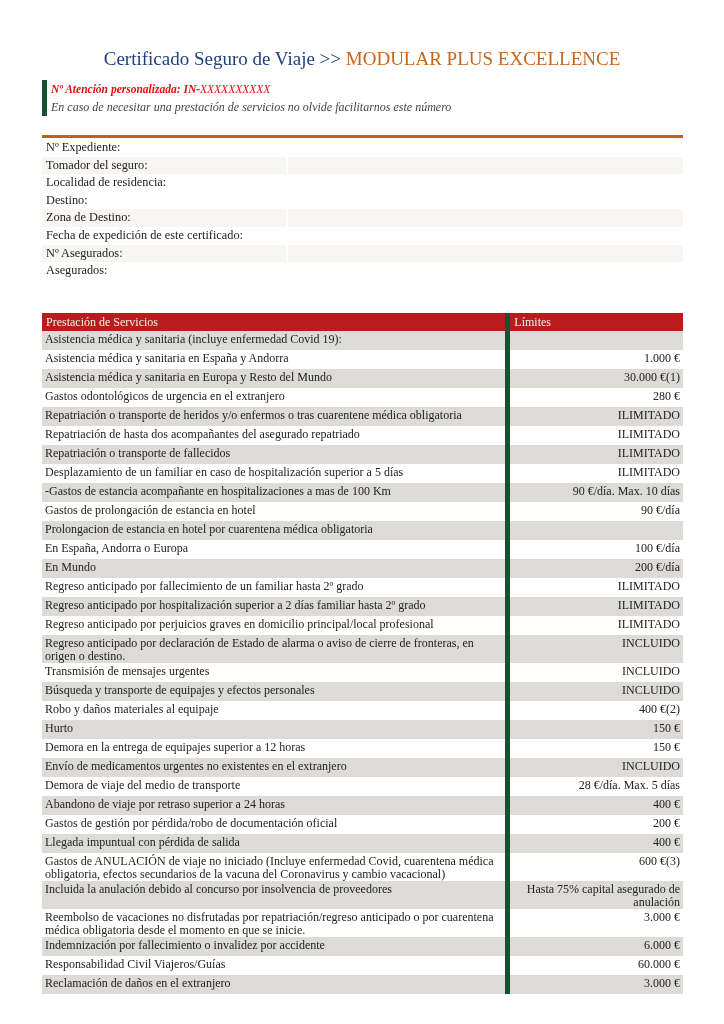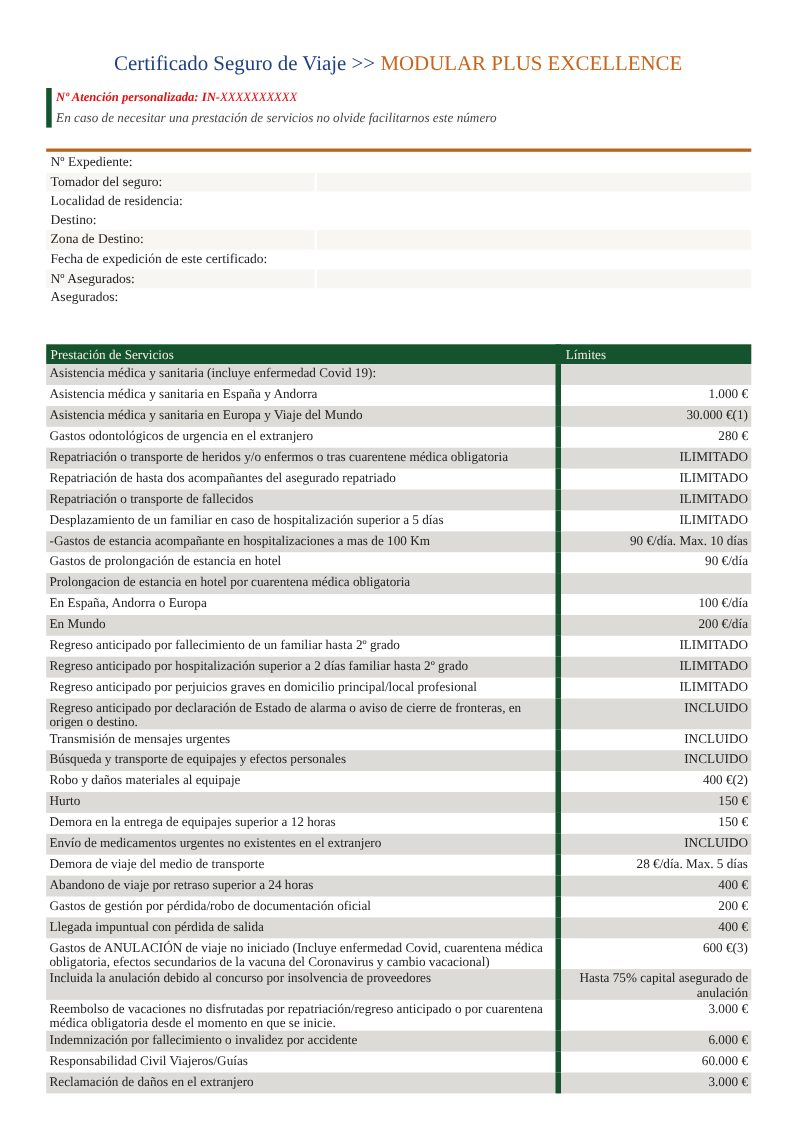--- a/index.html
+++ b/index.html
@@ -16,21 +16,21 @@
   .attn .l2 { color: #444; font-style: italic; font-size: 12px; line-height: 18px; }
   .rule { position: absolute; top: 135px; left: 42px; width: 641px; height: 3px; background: #b5651d; }
   .info { position: absolute; top: 139px; left: 42px; width: 641px; }
   .info-row { height: 17.6px; display: flex; font-size: 12.3px; line-height: 17.6px; }
   .info-row .lbl { width: 240px; padding-left: 4px; }
   .info-row .val { flex: 1; }
   .info-row.alt { background: #f8f6f2; }
   .info-row.alt .val { border-left: 2px solid #ffffff; }
   table.svc { position: absolute; top: 313px; left: 42px; width: 641px; border-collapse: collapse;
               font-size: 12px; }
-  table.svc th { background: #14532d; color: #f2efe9; font-weight: normal; text-align: left;
+  table.svc th { background: #b91c1c; color: #f2efe9; font-weight: normal; text-align: left;
                  height: 18px; padding: 0 4px; font-size: 12px; }
   table.svc td { padding: 0 3px 0 3px; line-height: 13px; height: 17px; vertical-align: top; padding-top: 2px; }
   table.svc td.lim { text-align: right; width: 166px; padding-right: 3px; }
   table.svc th.lim { width: 166px; }
   table.svc th + th, table.svc td + td { border-left: 5px solid #14532d; }
   table.svc tr.alt td { background: #dcdbd8; }
   table.svc td.desc { width: 462px; }
 </style>
 </head>
 <body>
@@ -93,21 +93,21 @@
   <tbody id="svc-body">
       <tr class="alt">
         <td class="desc">Asistencia médica y sanitaria (incluye enfermedad Covid 19):</td>
         <td class="lim"></td>
       </tr>
       <tr>
         <td class="desc">Asistencia médica y sanitaria en España y Andorra</td>
         <td class="lim">1.000 €</td>
       </tr>
       <tr class="alt">
-        <td class="desc">Asistencia médica y sanitaria en Europa y Viaje del Mundo</td>
+        <td class="desc">Asistencia médica y sanitaria en Europa y Resto del Mundo</td>
         <td class="lim">30.000 €(1)</td>
       </tr>
       <tr>
         <td class="desc">Gastos odontológicos de urgencia en el extranjero</td>
         <td class="lim">280 €</td>
       </tr>
       <tr class="alt">
         <td class="desc">Repatriación o transporte de heridos y/o enfermos o tras cuarentene médica obligatoria</td>
         <td class="lim">ILIMITADO</td>
       </tr>

